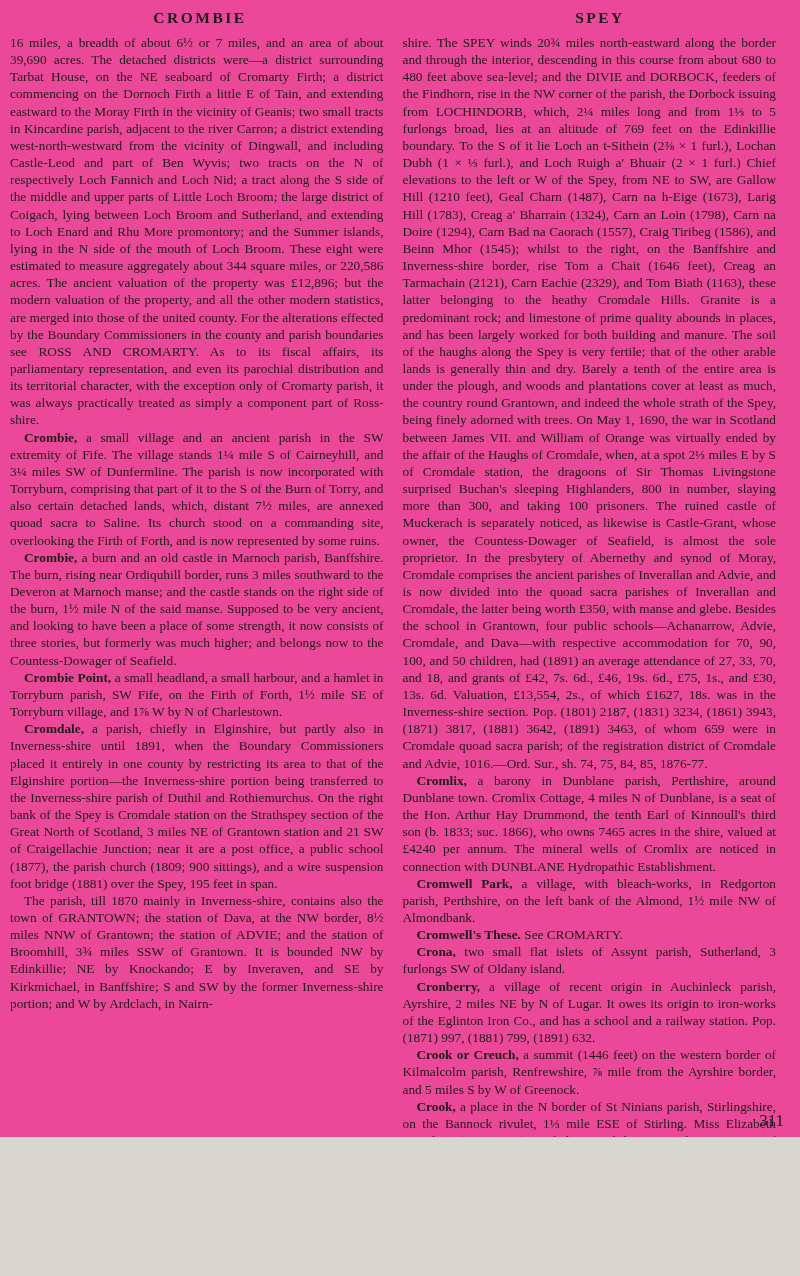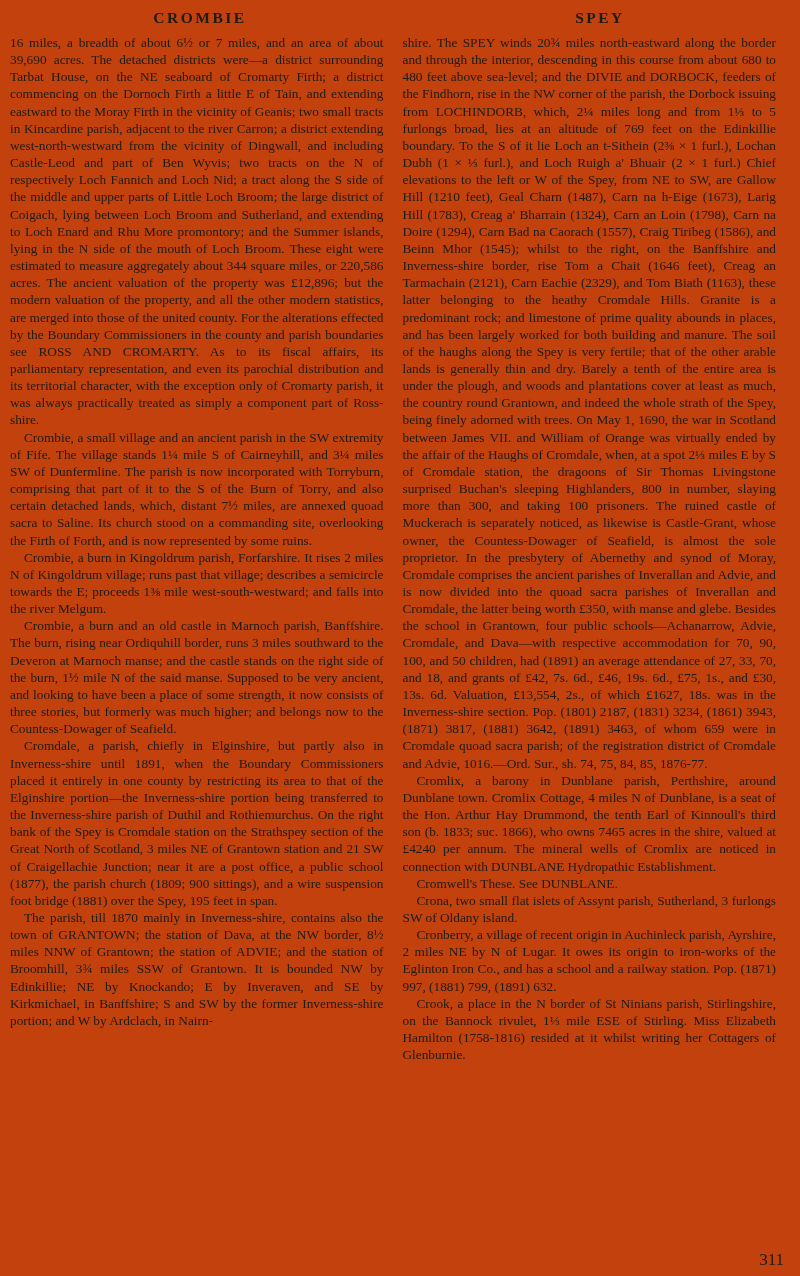--- a/index.html
+++ b/index.html
@@ -1,22 +1,22 @@
 <!DOCTYPE html>
 <html><head>
 <meta charset="utf-8">
 <style>
   html, body { margin: 0; padding: 0; }
   body { background: #d8d6d1; }
   .page {
     position: relative;
     width: 800px;
-    height: 1276px;
+    height: 1137px;
     margin: 0 auto;
-    background: #c2410c;
+    background: #ec4899;
     color: #1d1c1a;
     overflow: hidden;
     font-family: "Liberation Serif", serif;
   }
   .running-heads {
     display: flex;
     padding-top: 9px;
   }
   .head {
     width: 50%;
@@ -41,21 +41,21 @@
   .col-right { padding-left: 9px; }
   .divider {
     width: 1px;
     background: #7b7872;
   }
   p.para {
     margin: 0;
     text-indent: 14px;
   }
   p.no-indent { text-indent: 0; }
-  b.lead { font-weight: 400; margin-top: 16px; }
+  b.lead { font-weight: 700; margin-top: 16px; }
   .page-number {
     position: absolute;
     right: 16px;
     bottom: 6px;
     font-size: 17px;
   }
 </style>
 </head>
 <body>
 
@@ -64,34 +64,36 @@
   <header class="running-heads">
     <div class="head">CROMBIE</div>
     <div class="head">SPEY</div>
   </header>
 
   <div class="columns">
 
     <div class="col col-left">
       <p class="para no-indent"><b class="lead"></b><span>16 miles, a breadth of about 6½ or 7 miles, and an area of about 39,690 acres. The detached districts were—a district surrounding Tarbat House, on the NE seaboard of Cromarty Firth; a district commencing on the Dornoch Firth a little E of Tain, and extending eastward to the Moray Firth in the vicinity of Geanis; two small tracts in Kincardine parish, adjacent to the river Carron; a district extending west-north-westward from the vicinity of Dingwall, and including Castle-Leod and part of Ben Wyvis; two tracts on the N of respectively Loch Fannich and Loch Nid; a tract along the S side of the middle and upper parts of Little Loch Broom; the large district of Coigach, lying between Loch Broom and Sutherland, and extending to Loch Enard and Rhu More promontory; and the Summer islands, lying in the N side of the mouth of Loch Broom. These eight were estimated to measure aggregately about 344 square miles, or 220,586 acres. The ancient valuation of the property was £12,896; but the modern valuation of the property, and all the other modern statistics, are merged into those of the united county. For the alterations effected by the Boundary Commissioners in the county and parish boundaries see ROSS AND CROMARTY. As to its fiscal affairs, its parliamentary representation, and even its parochial distribution and its territorial character, with the exception only of Cromarty parish, it was always practically treated as simply a component part of Ross-shire.</span></p>
       <p class="para"><b class="lead">Crombie,</b><span> a small village and an ancient parish in the SW extremity of Fife. The village stands 1¼ mile S of Cairneyhill, and 3¼ miles SW of Dunfermline. The parish is now incorporated with Torryburn, comprising that part of it to the S of the Burn of Torry, and also certain detached lands, which, distant 7½ miles, are annexed quoad sacra to Saline. Its church stood on a commanding site, overlooking the Firth of Forth, and is now represented by some ruins.</span></p>
-      <p class="para"><b class="lead">Crombie,</b><span> a burn in Kingoldrum parish, Forfarshire. It rises 2 miles N of Kingoldrum village; runs past that village; describes a semicircle towards the E; proceeds 1⅜ mile west-south-westward; and falls into the river Melgum.</span></p>
       <p class="para"><b class="lead">Crombie,</b><span> a burn and an old castle in Marnoch parish, Banffshire. The burn, rising near Ordiquhill border, runs 3 miles southward to the Deveron at Marnoch manse; and the castle stands on the right side of the burn, 1½ mile N of the said manse. Supposed to be very ancient, and looking to have been a place of some strength, it now consists of three stories, but formerly was much higher; and belongs now to the Countess-Dowager of Seafield.</span></p>
+      <p class="para"><b class="lead">Crombie Point,</b><span> a small headland, a small harbour, and a hamlet in Torryburn parish, SW Fife, on the Firth of Forth, 1½ mile SE of Torryburn village, and 1⅞ W by N of Charlestown.</span></p>
       <p class="para"><b class="lead">Cromdale,</b><span> a parish, chiefly in Elginshire, but partly also in Inverness-shire until 1891, when the Boundary Commissioners placed it entirely in one county by restricting its area to that of the Elginshire portion—the Inverness-shire portion being transferred to the Inverness-shire parish of Duthil and Rothiemurchus. On the right bank of the Spey is Cromdale station on the Strathspey section of the Great North of Scotland, 3 miles NE of Grantown station and 21 SW of Craigellachie Junction; near it are a post office, a public school (1877), the parish church (1809; 900 sittings), and a wire suspension foot bridge (1881) over the Spey, 195 feet in span.</span></p>
       <p class="para"><b class="lead"></b><span>The parish, till 1870 mainly in Inverness-shire, contains also the town of GRANTOWN; the station of Dava, at the NW border, 8½ miles NNW of Grantown; the station of ADVIE; and the station of Broomhill, 3¾ miles SSW of Grantown. It is bounded NW by Edinkillie; NE by Knockando; E by Inveraven, and SE by Kirkmichael, in Banffshire; S and SW by the former Inverness-shire portion; and W by Ardclach, in Nairn-</span></p>
     </div>
 
     <div class="divider"></div>
 
     <div class="col col-right">
       <p class="para no-indent"><b class="lead"></b><span>shire. The SPEY winds 20¾ miles north-eastward along the border and through the interior, descending in this course from about 680 to 480 feet above sea-level; and the DIVIE and DORBOCK, feeders of the Findhorn, rise in the NW corner of the parish, the Dorbock issuing from LOCHINDORB, which, 2¼ miles long and from 1⅓ to 5 furlongs broad, lies at an altitude of 769 feet on the Edinkillie boundary. To the S of it lie Loch an t-Sithein (2⅜ × 1 furl.), Lochan Dubh (1 × ⅓ furl.), and Loch Ruigh a' Bhuair (2 × 1 furl.) Chief elevations to the left or W of the Spey, from NE to SW, are Gallow Hill (1210 feet), Geal Charn (1487), Carn na h-Eige (1673), Larig Hill (1783), Creag a' Bharrain (1324), Carn an Loin (1798), Carn na Doire (1294), Carn Bad na Caorach (1557), Craig Tiribeg (1586), and Beinn Mhor (1545); whilst to the right, on the Banffshire and Inverness-shire border, rise Tom a Chait (1646 feet), Creag an Tarmachain (2121), Carn Eachie (2329), and Tom Biath (1163), these latter belonging to the heathy Cromdale Hills. Granite is a predominant rock; and limestone of prime quality abounds in places, and has been largely worked for both building and manure. The soil of the haughs along the Spey is very fertile; that of the other arable lands is generally thin and dry. Barely a tenth of the entire area is under the plough, and woods and plantations cover at least as much, the country round Grantown, and indeed the whole strath of the Spey, being finely adorned with trees. On May 1, 1690, the war in Scotland between James VII. and William of Orange was virtually ended by the affair of the Haughs of Cromdale, when, at a spot 2⅓ miles E by S of Cromdale station, the dragoons of Sir Thomas Livingstone surprised Buchan's sleeping Highlanders, 800 in number, slaying more than 300, and taking 100 prisoners. The ruined castle of Muckerach is separately noticed, as likewise is Castle-Grant, whose owner, the Countess-Dowager of Seafield, is almost the sole proprietor. In the presbytery of Abernethy and synod of Moray, Cromdale comprises the ancient parishes of Inverallan and Advie, and is now divided into the quoad sacra parishes of Inverallan and Cromdale, the latter being worth £350, with manse and glebe. Besides the school in Grantown, four public schools—Achanarrow, Advie, Cromdale, and Dava—with respective accommodation for 70, 90, 100, and 50 children, had (1891) an average attendance of 27, 33, 70, and 18, and grants of £42, 7s. 6d., £46, 19s. 6d., £75, 1s., and £30, 13s. 6d. Valuation, £13,554, 2s., of which £1627, 18s. was in the Inverness-shire section. Pop. (1801) 2187, (1831) 3234, (1861) 3943, (1871) 3817, (1881) 3642, (1891) 3463, of whom 659 were in Cromdale quoad sacra parish; of the registration district of Cromdale and Advie, 1016.—Ord. Sur., sh. 74, 75, 84, 85, 1876-77.</span></p>
       <p class="para"><b class="lead">Cromlix,</b><span> a barony in Dunblane parish, Perthshire, around Dunblane town. Cromlix Cottage, 4 miles N of Dunblane, is a seat of the Hon. Arthur Hay Drummond, the tenth Earl of Kinnoull's third son (b. 1833; suc. 1866), who owns 7465 acres in the shire, valued at £4240 per annum. The mineral wells of Cromlix are noticed in connection with DUNBLANE Hydropathic Establishment.</span></p>
-      <p class="para"><b class="lead">Cromwell's These.</b><span> See DUNBLANE.</span></p>
+      <p class="para"><b class="lead">Cromwell Park,</b><span> a village, with bleach-works, in Redgorton parish, Perthshire, on the left bank of the Almond, 1½ mile NW of Almondbank.</span></p>
+      <p class="para"><b class="lead">Cromwell's These.</b><span> See CROMARTY.</span></p>
       <p class="para"><b class="lead">Crona,</b><span> two small flat islets of Assynt parish, Sutherland, 3 furlongs SW of Oldany island.</span></p>
       <p class="para"><b class="lead">Cronberry,</b><span> a village of recent origin in Auchinleck parish, Ayrshire, 2 miles NE by N of Lugar. It owes its origin to iron-works of the Eglinton Iron Co., and has a school and a railway station. Pop. (1871) 997, (1881) 799, (1891) 632.</span></p>
+      <p class="para"><b class="lead">Crook or Creuch,</b><span> a summit (1446 feet) on the western border of Kilmalcolm parish, Renfrewshire, ⅞ mile from the Ayrshire border, and 5 miles S by W of Greenock.</span></p>
       <p class="para"><b class="lead">Crook,</b><span> a place in the N border of St Ninians parish, Stirlingshire, on the Bannock rivulet, 1⅓ mile ESE of Stirling. Miss Elizabeth Hamilton (1758-1816) resided at it whilst writing her Cottagers of Glenburnie.</span></p>
     </div>
 
   </div>
 
   <div class="page-number">311</div>
 
 </div>
 
 </body></html>

